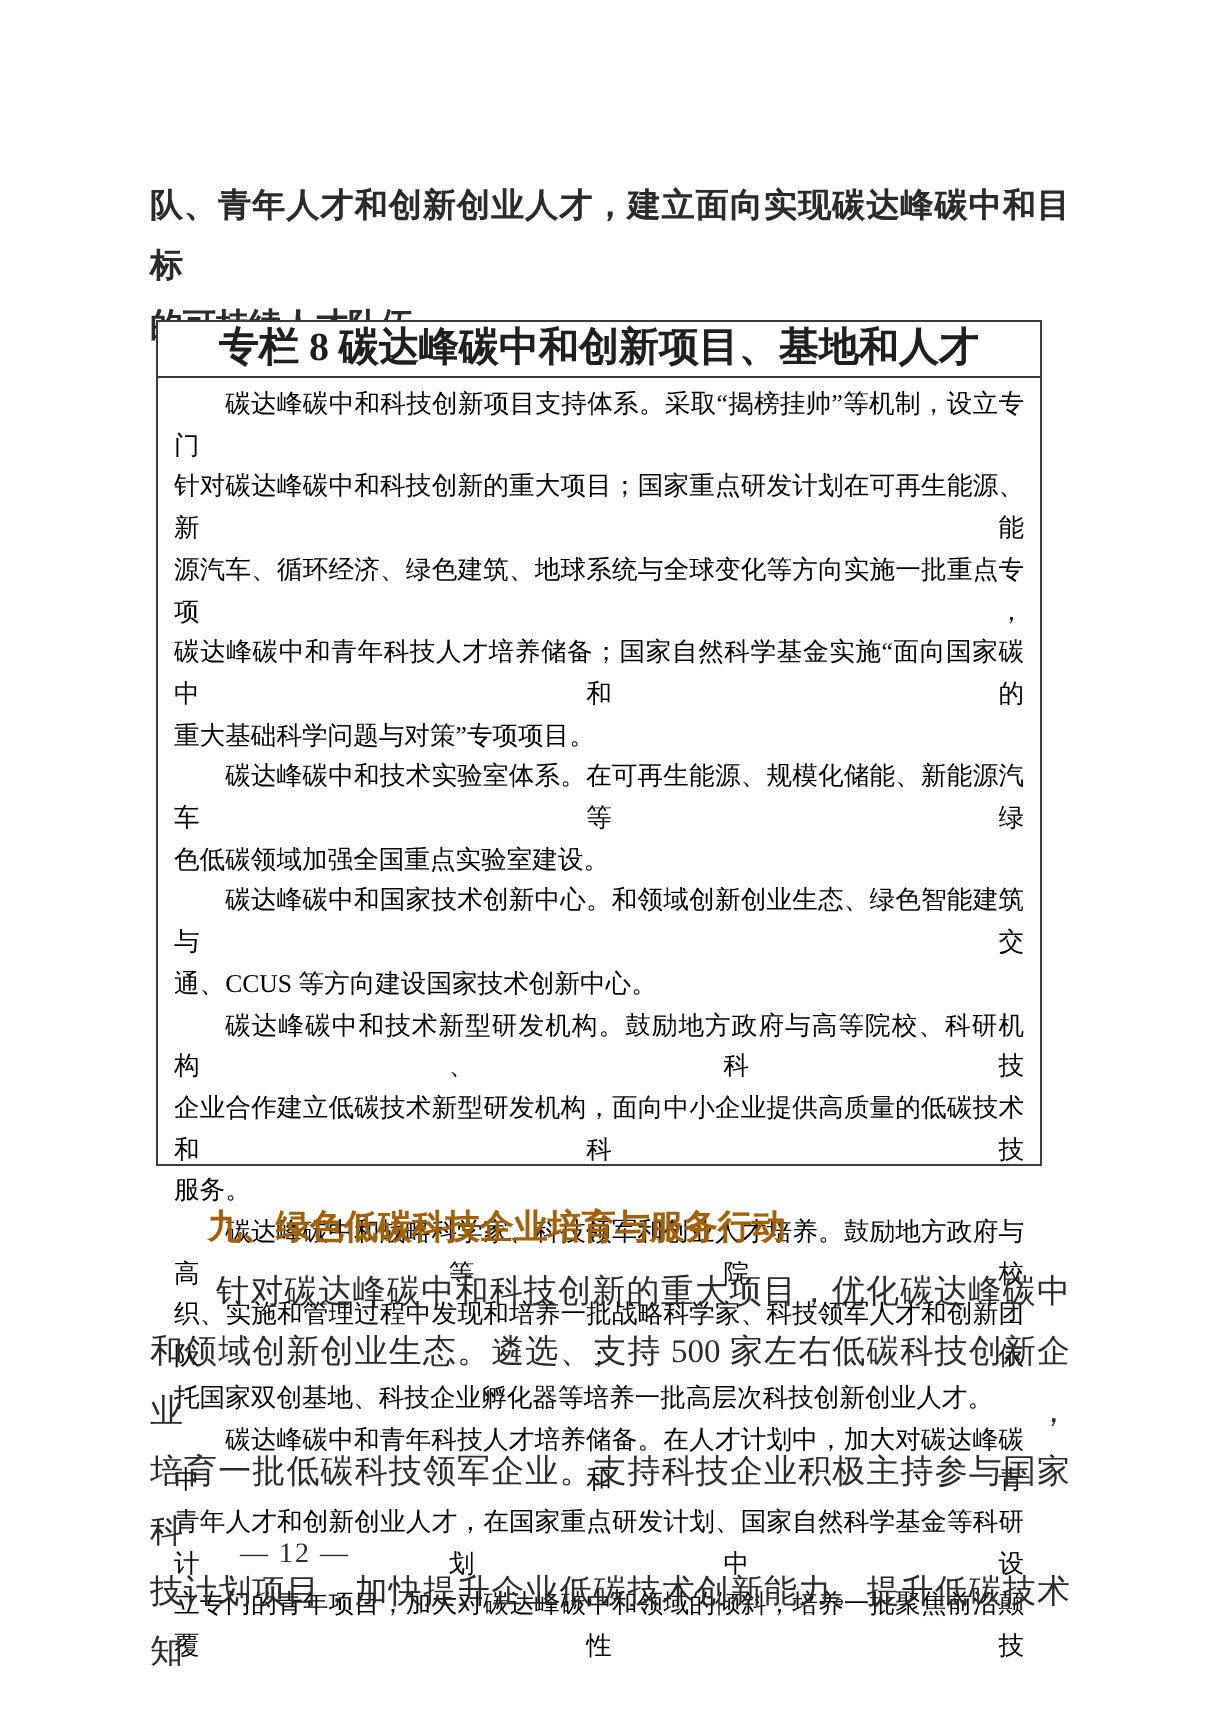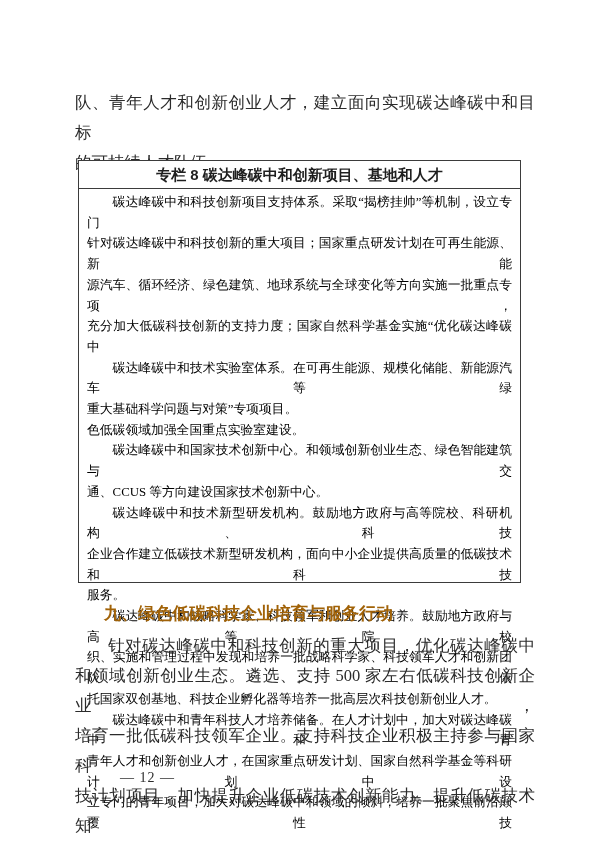--- a/index.html
+++ b/index.html
@@ -13,36 +13,37 @@
     color: #2b2b2b;
   }
   
   .intro {
     position: absolute;
     left: 75px;
     top: 88px;
     width: 460px;
     font-size: 16.5px;
     line-height: 30px;
+    font-weight: bold;
   }
   
   .colbox {
     position: absolute;
     left: 78px;
     top: 160px;
     width: 441px;
     height: 421px;
     border: 1.5px solid #3b3b3b;
     box-sizing: content-box;
     background: #ffffff;
   }
   .colbox-title {
-    font-family: Liberation Sans, sans-serif;
+    font-family: Liberation Serif, serif;
     font-weight: bold;
-    font-size: 15px;
+    font-size: 20px;
     text-align: center;
     line-height: 27px;
     height: 27px;
     border-bottom: 1.5px solid #3b3b3b;
     color: #1f1f1f;
   }
   .colbox-body {
     padding: 3px 8px 0 8px;
     font-size: 12.8px;
     line-height: 20.7px;
@@ -93,24 +94,24 @@
     <div class="line">的可持续人才队伍。</div>
   </div>
 
   <div class="colbox">
     <div class="colbox-title">专栏 8 碳达峰碳中和创新项目、基地和人才</div>
     <div class="colbox-body">
 
       <div class="line jline indent">碳达峰碳中和科技创新项目支持体系。采取“揭榜挂帅”等机制，设立专门</div>
       <div class="line jline">针对碳达峰碳中和科技创新的重大项目；国家重点研发计划在可再生能源、新能</div>
       <div class="line jline">源汽车、循环经济、绿色建筑、地球系统与全球变化等方向实施一批重点专项，</div>
-      <div class="line jline">充分加大低碳科技创新的支持力度；国家自然科学基金实施“优化碳达峰碳中</div>
+      <div class="line jline">碳达峰碳中和青年科技人才培养储备；国家自然科学基金实施“面向国家碳中和的</div>
+      <div class="line">重大基础科学问题与对策”专项项目。</div>
+
       <div class="line jline indent">碳达峰碳中和技术实验室体系。在可再生能源、规模化储能、新能源汽车等绿</div>
-
-      <div class="line">重大基础科学问题与对策”专项项目。</div>
       <div class="line">色低碳领域加强全国重点实验室建设。</div>
 
       <div class="line jline indent">碳达峰碳中和国家技术创新中心。和领域创新创业生态、绿色智能建筑与交</div>
       <div class="line">通、CCUS 等方向建设国家技术创新中心。</div>
 
       <div class="line jline indent">碳达峰碳中和技术新型研发机构。鼓励地方政府与高等院校、科研机构、科技</div>
       <div class="line jline">企业合作建立低碳技术新型研发机构，面向中小企业提供高质量的低碳技术和科技</div>
       <div class="line">服务。</div>
 
       <div class="line jline indent">碳达峰碳中和战略科学家、科技领军和创业人才培养。鼓励地方政府与高等院校</div>

